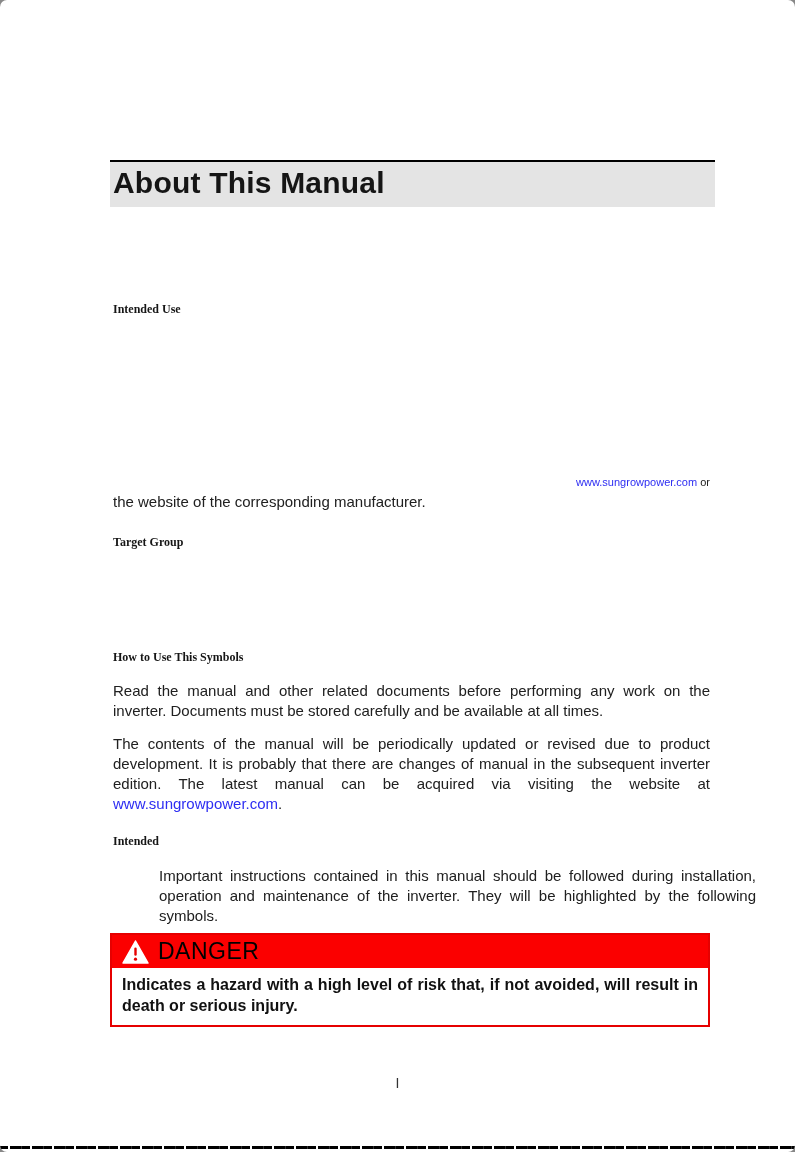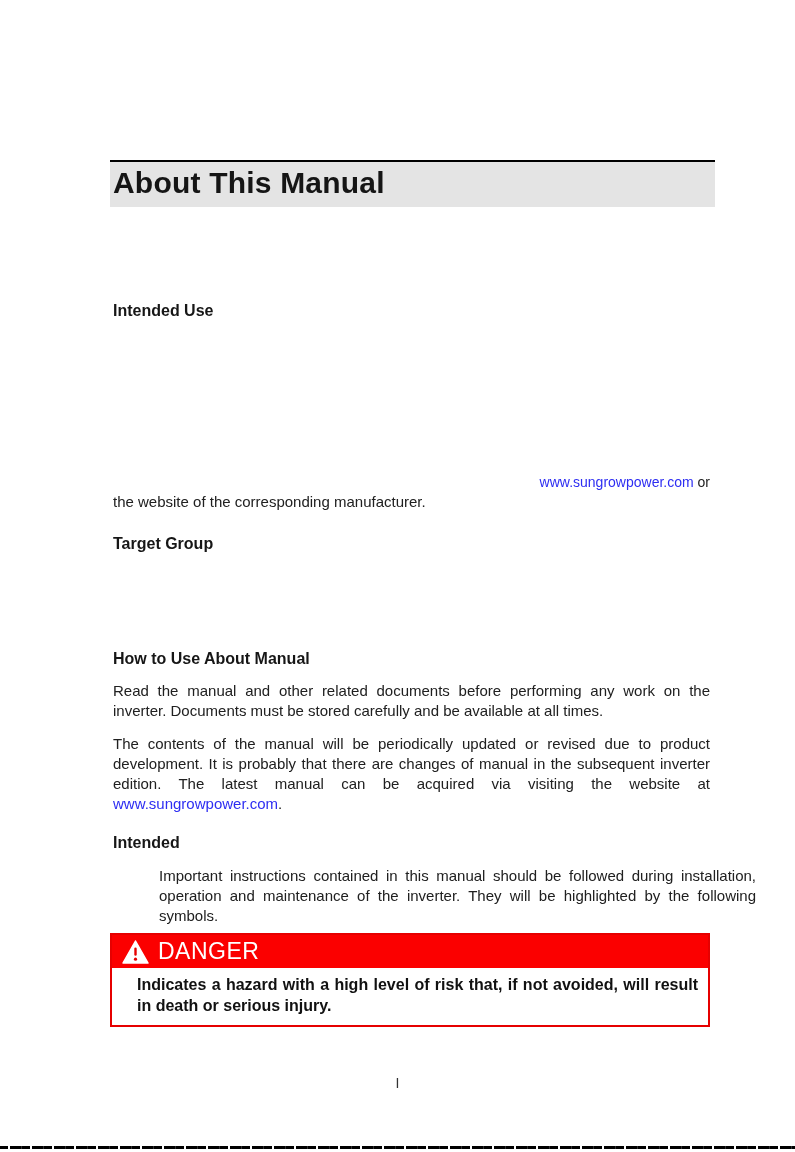--- a/index.html
+++ b/index.html
@@ -5,20 +5,21 @@
   html, body { margin: 0; padding: 0; background: #888; }
   .page {
     position: relative;
     width: 795px;
     height: 1152px;
     margin: 0 auto;
     background: #ffffff;
     font-family: "Liberation Sans", sans-serif;
     color: #1c1c1c;
     overflow: hidden;
+    border-radius: 7px;
   }
   .content-abs { position: absolute; left: 113px; width: 597px; }
 
   
   .title-banner {
     position: absolute;
     left: 110px; top: 160px; width: 602px;
     border-top: 2px solid #000;
     background: #e4e4e4;
     padding: 4px 0 7px 3px;
@@ -26,58 +27,59 @@
   .title-banner h1 {
     margin: 0;
     font-size: 30px;
     font-weight: bold;
     letter-spacing: 0.2px;
     color: #151515;
   }
 
   .section-heading {
     position: absolute; left: 113px;
-    font-size: 16px; font-weight: bold; color: #161616;
+    font-size: 12px; font-weight: bold; color: #161616;
     margin: 0;
+    font-family: Liberation Serif, serif;
   }
 
   .body-text {
     font-size: 15px;
     line-height: 20px;
     text-align: justify;
     color: #202020;
     margin: 0;
   }
   .link { color: #2d2df2; text-decoration: none; cursor: pointer; }
 
-  .link-line { top: 472px; text-align: right; font-size: 14px; }
+  .link-line { top: 472px; text-align: right; font-size: 11px; }
   .manufacturer-line { top: 492px; text-align: left; }
 
   
   .danger-box {
     position: absolute; left: 110px; top: 933px; width: 600px;
     border: 2px solid #e60000;
     box-sizing: border-box;
     background: #fff;
   }
   .danger-header {
     background: #fb0000;
     height: 33px;
     display: flex; align-items: center;
     padding-left: 10px;
     gap: 9px;
   }
   .danger-label {
-    color: #ffffff;
+    color: #000000;
     font-size: 23px;
     letter-spacing: 0.5px;
     font-weight: normal;
   }
   .danger-body {
-    padding: 6px 10px 9px 25px;
+    padding: 6px 10px 9px 10px;
     font-size: 16px;
     font-weight: bold;
     line-height: 21px;
     text-align: justify;
     color: #111;
   }
 
   .page-number {
     position: absolute; left: 0; top: 1075px; width: 795px;
     text-align: center; font-size: 14px; color: #333;
@@ -99,21 +101,21 @@
 
   <h2 class="section-heading" style="top:302px;">Intended Use</h2>
 
   <div class="content-abs body-text link-line">
     <a class="link">www.sungrowpower.com</a><span> or</span>
   </div>
   <p class="content-abs body-text manufacturer-line">the website of the corresponding manufacturer.</p>
 
   <h2 class="section-heading" style="top:535px;text-align:right;">Target Group</h2>
 
-  <h2 class="section-heading" style="top:650px;">How to Use About Manual</h2>
+  <h2 class="section-heading" style="top:650px;">How to Use This Symbols</h2>
 
   <p class="content-abs body-text" style="top:681px;">Read the manual and other related documents before performing any work on the inverter. Documents must be stored carefully and be available at all times.</p>
 
   <p class="content-abs body-text" style="top:734px;"><span>The contents of the manual will be periodically updated or revised due to product development. It is probably that there are changes of manual in the subsequent inverter edition. The latest manual can be acquired via visiting the website at </span><a class="link">www.sungrowpower.com</a><span>.</span></p>
 
   <h2 class="section-heading" style="top:834px;">Intended</h2>
 
   <p class="content-abs body-text" style="top:866px;margin-left:46px;">Important instructions contained in this manual should be followed during installation, operation and maintenance of the inverter. They will be highlighted by the following symbols.</p>
 
   <div class="danger-box">

